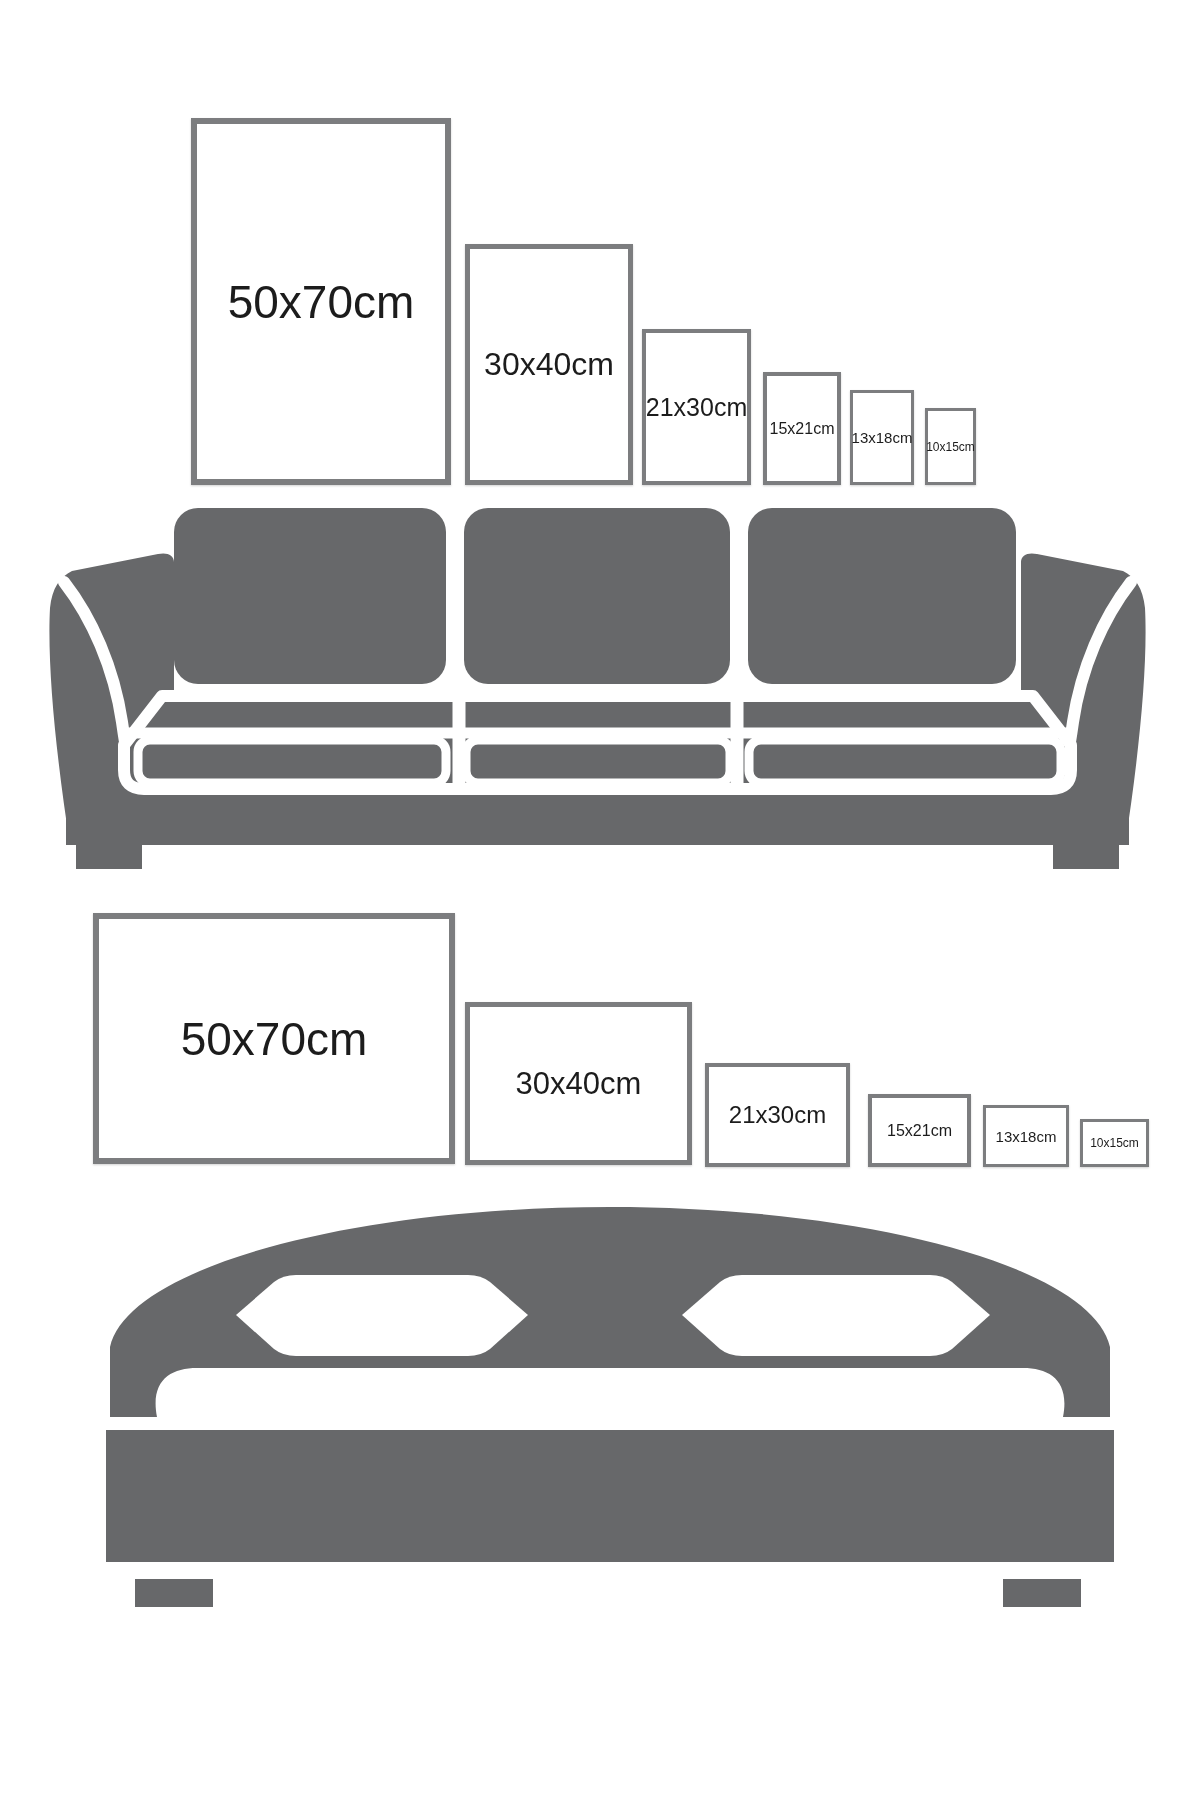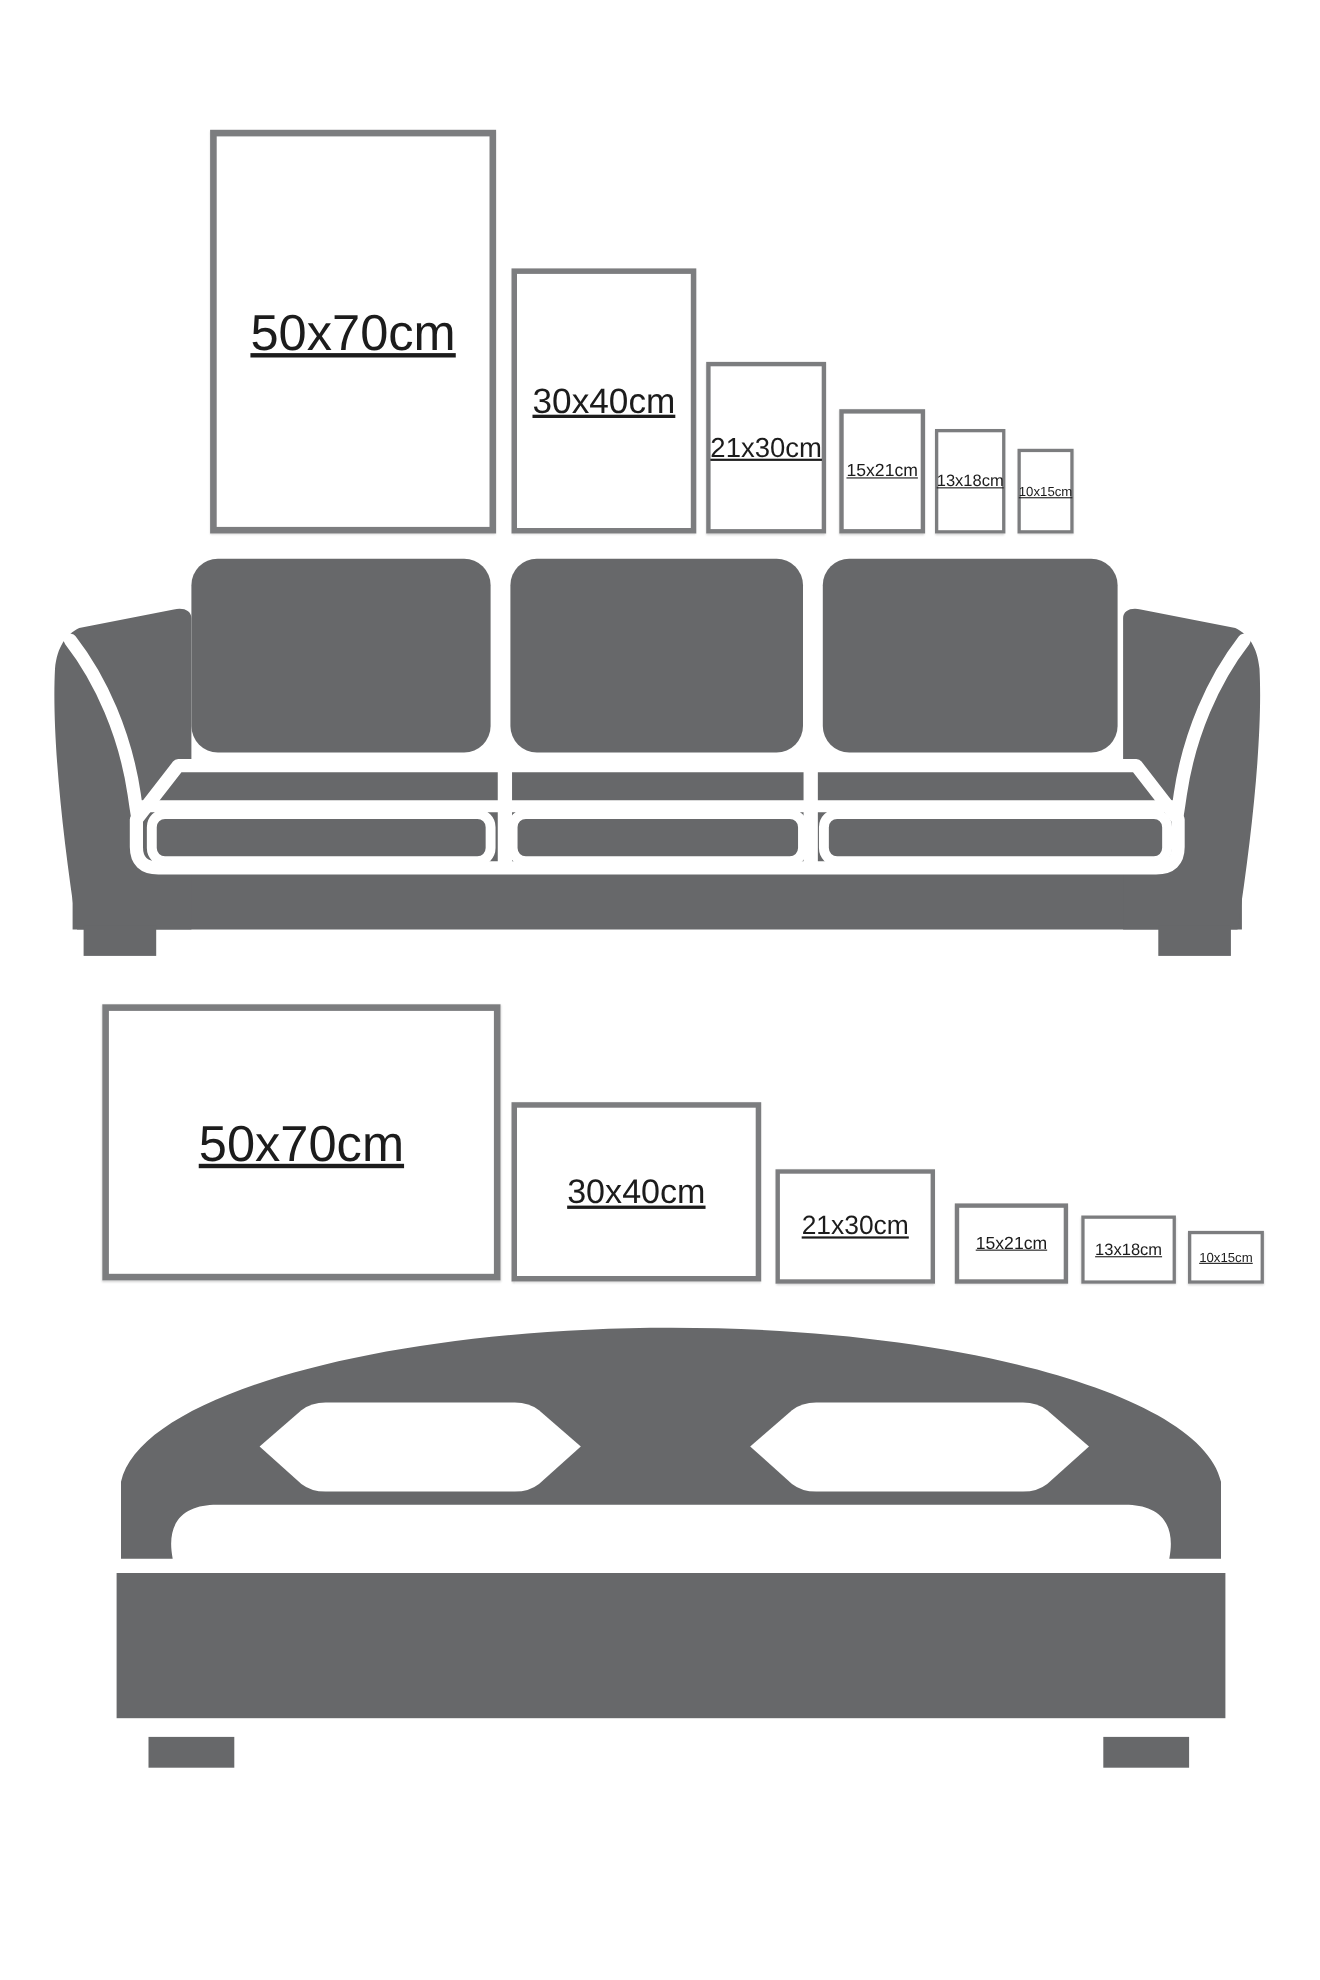--- a/index.html
+++ b/index.html
@@ -5,21 +5,21 @@
   html,body{margin:0;padding:0;background:#ffffff;}
   .canvas{
     position:relative;width:1200px;height:1800px;background:#ffffff;
     overflow:hidden;font-family:"Liberation Sans", sans-serif;
   }
   .frame{
     position:absolute;box-sizing:border-box;background:#ffffff;
     border:4px solid #7c7d7f;display:flex;align-items:center;justify-content:center;
     color:#1c1c1c;box-shadow:0 1px 2px rgba(0,0,0,0.18);
   }
-  .frame .lbl{white-space:nowrap;letter-spacing:0;text-decoration:underline;}
+  .frame .lbl{white-space:nowrap;letter-spacing:0;}
   
   .t1{left:191px;top:118px;width:260px;height:367px;border-width:6px;font-size:46px;}
   .t2{left:465px;top:244px;width:168px;height:241px;border-width:5px;font-size:32px;}
   .t3{left:642px;top:329px;width:109px;height:156px;border-width:4px;font-size:25px;}
   .t4{left:763px;top:372px;width:78px;height:113px;border-width:4px;font-size:16px;}
   .t5{left:850px;top:390px;width:64px;height:95px;border-width:3px;font-size:15px;}
   .t6{left:925px;top:408px;width:51px;height:77px;border-width:3px;font-size:12px;}
   
   .b1{left:93px;top:913px;width:362px;height:251px;border-width:6px;font-size:46px;}
   .b2{left:465px;top:1002px;width:227px;height:163px;border-width:5px;font-size:31px;}

